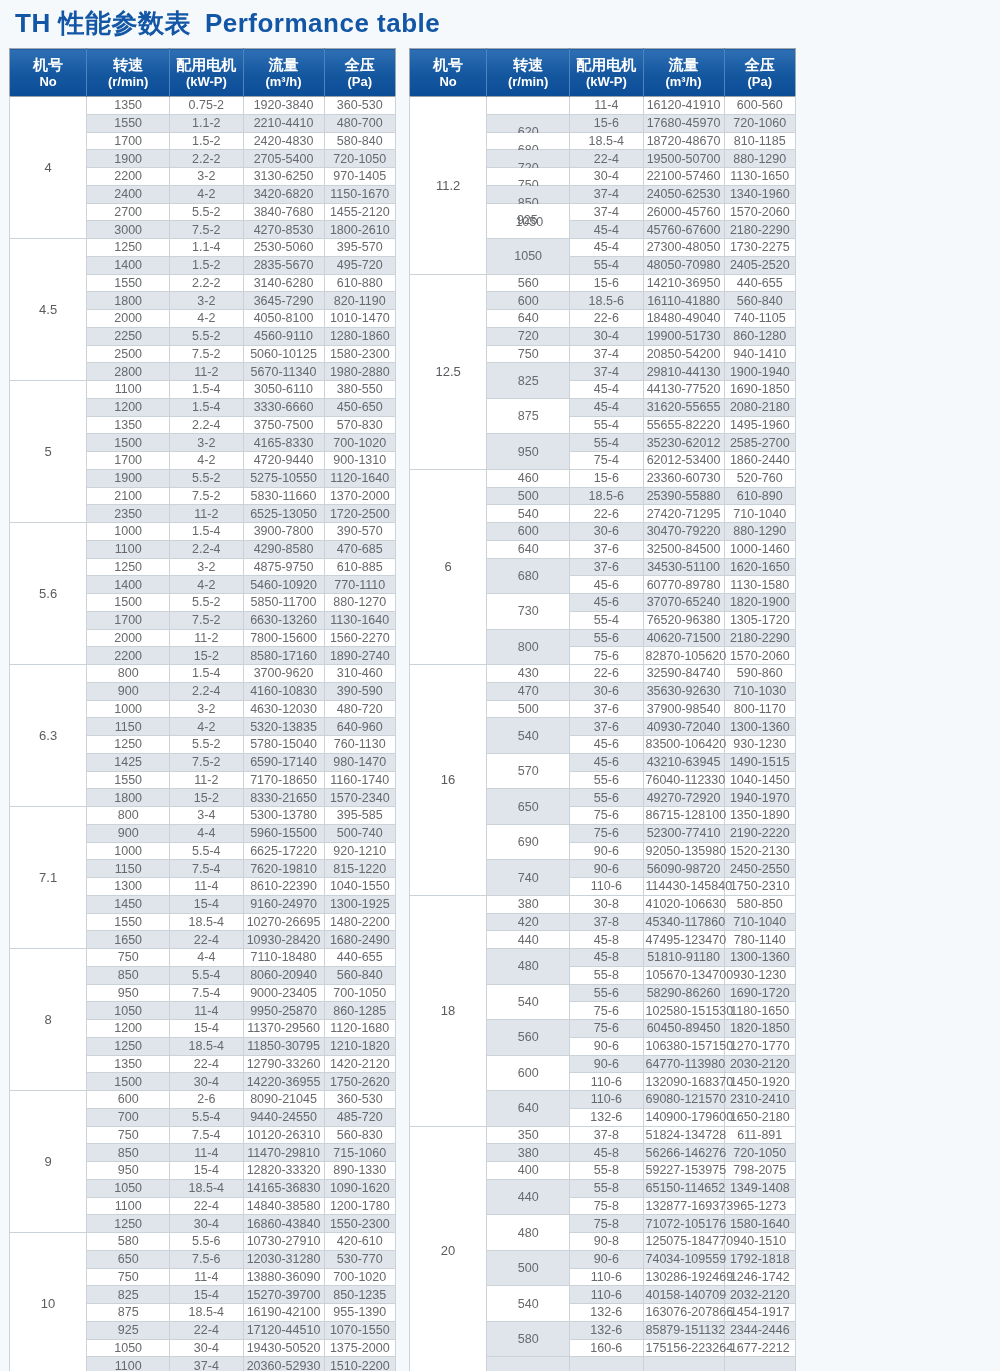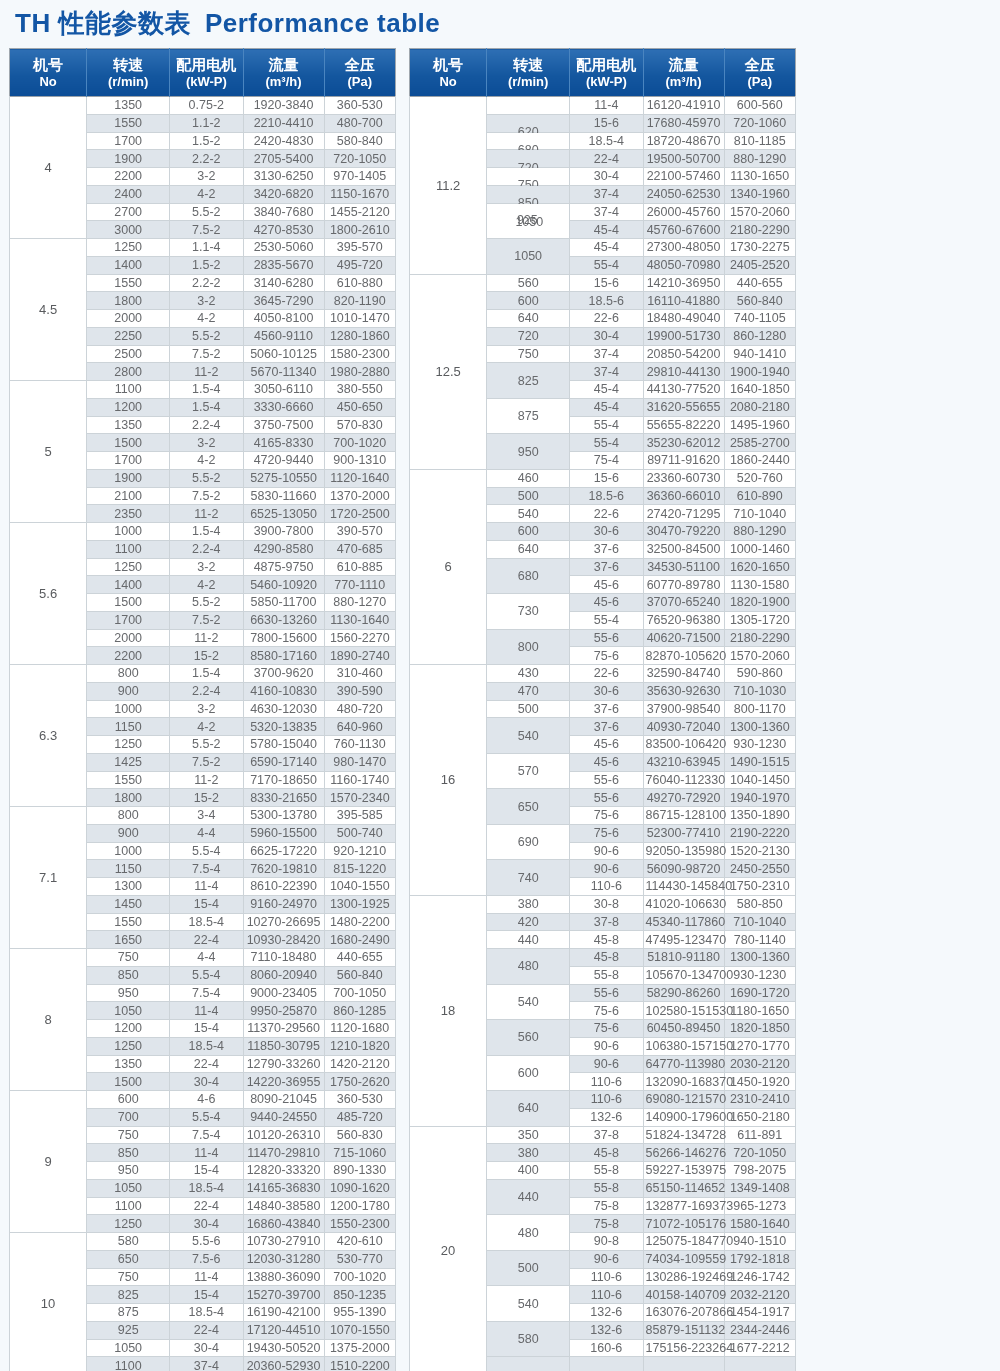--- a/index.html
+++ b/index.html
@@ -441,21 +441,21 @@
           </tr>
           <tr>
             <td class="speed gray" rowspan="1">1500</td>
             <td class="gray">30-4</td>
             <td class="gray">14220-36955</td>
             <td class="gray">1750-2620</td>
           </tr>
           <tr class="sec-top">
             <td class="model" rowspan="8">9</td>
             <td class="speed" rowspan="1">600</td>
-            <td>4-6</td>
+            <td>2-6</td>
             <td>8090-21045</td>
             <td>360-530</td>
           </tr>
           <tr>
             <td class="speed gray" rowspan="1">700</td>
             <td class="gray">5.5-4</td>
             <td class="gray">9440-24550</td>
             <td class="gray">485-720</td>
           </tr>
           <tr>
@@ -674,55 +674,55 @@
           </tr>
           <tr>
             <td class="speed gray" rowspan="2">825</td>
             <td class="gray">37-4</td>
             <td class="gray">29810-44130</td>
             <td class="gray">1900-1940</td>
           </tr>
           <tr>
             <td>45-4</td>
             <td>44130-77520</td>
-            <td>1640-1850</td>
+            <td>1690-1850</td>
           </tr>
           <tr>
             <td class="speed" rowspan="2">875</td>
             <td class="gray">45-4</td>
             <td class="gray">31620-55655</td>
             <td class="gray">2080-2180</td>
           </tr>
           <tr>
             <td>55-4</td>
             <td>55655-82220</td>
             <td>1495-1960</td>
           </tr>
           <tr>
             <td class="speed gray" rowspan="2">950</td>
             <td class="gray">55-4</td>
             <td class="gray">35230-62012</td>
             <td class="gray">2585-2700</td>
           </tr>
           <tr>
             <td>75-4</td>
-            <td>89711-91620</td>
+            <td>62012-53400</td>
             <td>1860-2440</td>
           </tr>
           <tr class="sec-top">
             <td class="model" rowspan="11">6</td>
             <td class="speed" rowspan="1">460</td>
             <td>15-6</td>
             <td>23360-60730</td>
             <td>520-760</td>
           </tr>
           <tr>
             <td class="speed gray" rowspan="1">500</td>
             <td class="gray">18.5-6</td>
-            <td class="gray">36360-66010</td>
+            <td class="gray">25390-55880</td>
             <td class="gray">610-890</td>
           </tr>
           <tr>
             <td class="speed" rowspan="1">540</td>
             <td>22-6</td>
             <td>27420-71295</td>
             <td>710-1040</td>
           </tr>
           <tr>
             <td class="speed gray" rowspan="1">600</td>

